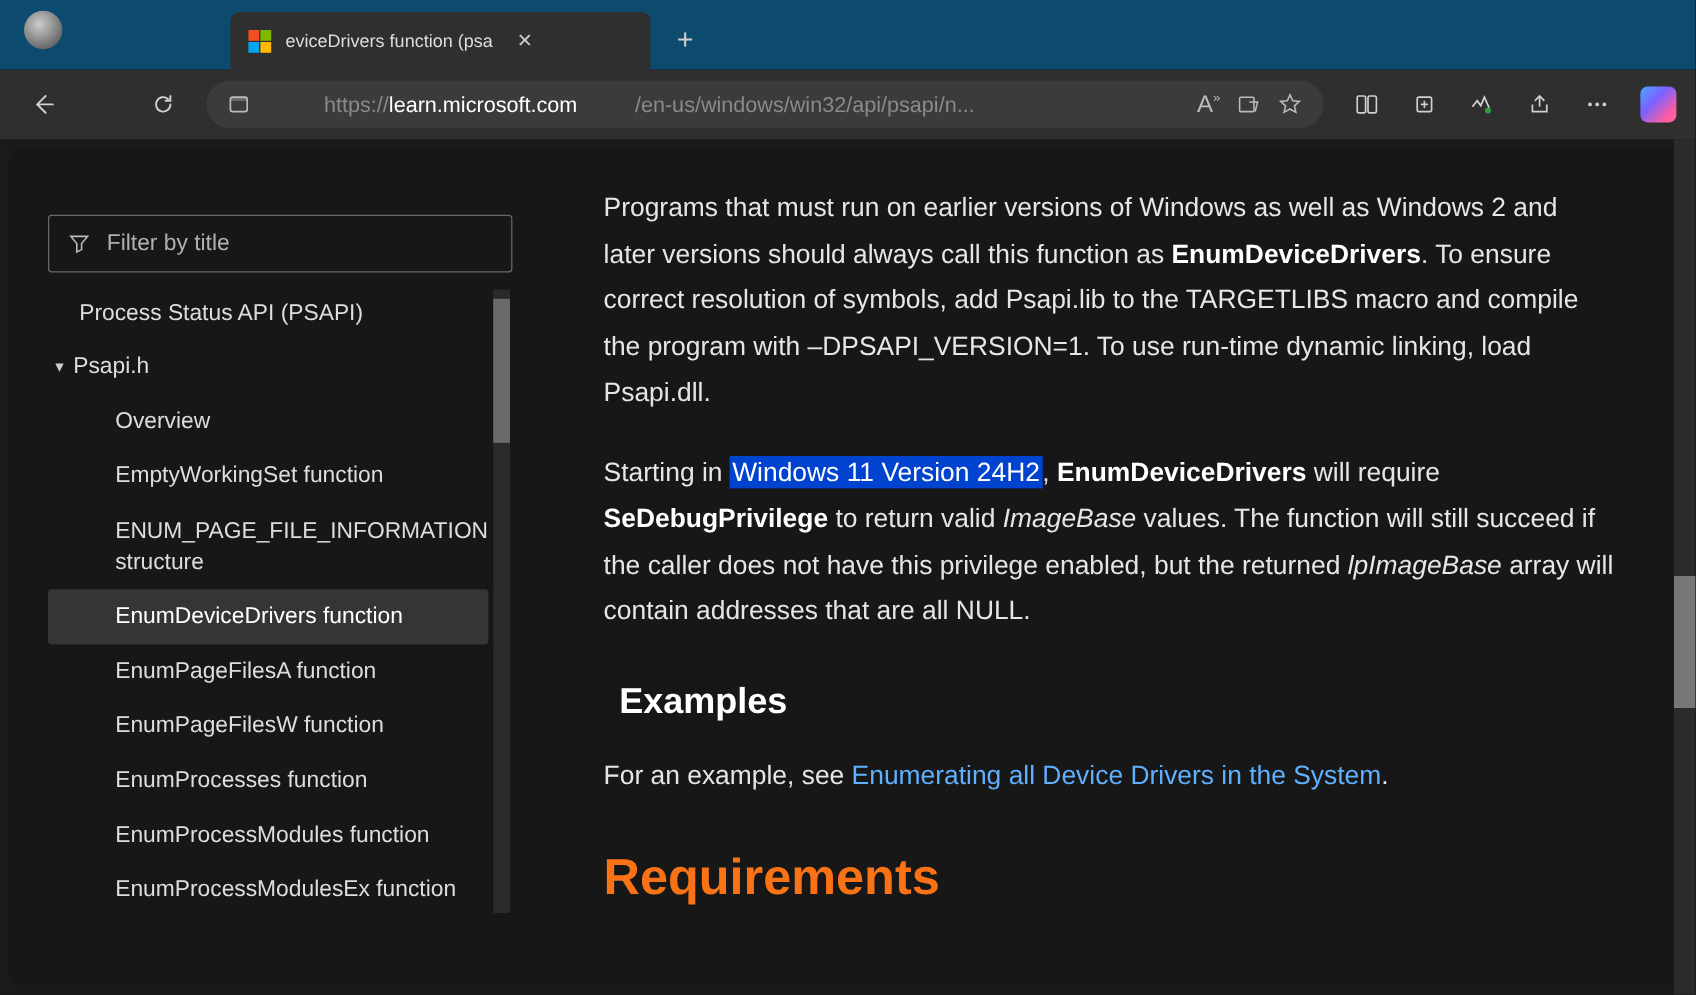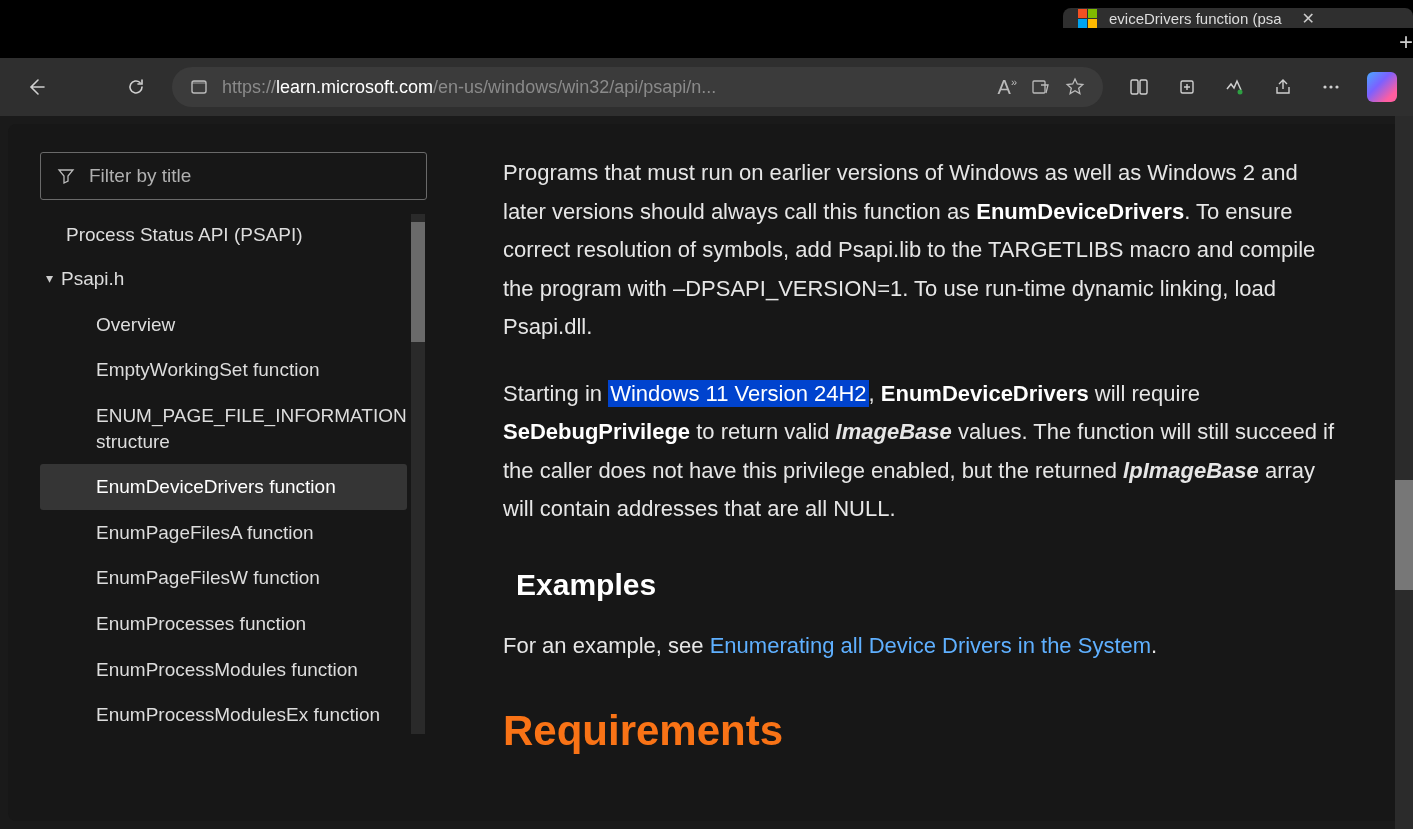--- a/index.html
+++ b/index.html
@@ -8,24 +8,23 @@
     background: #1a1a1a;
     font-family: "Segoe UI", sans-serif;
     color: #e8e8e8;
     overflow: hidden;
     position: relative;
   }
 
   
   .titlebar {
     height: 58px;
-    background: #000000;
+    background: #0c4a6e;
     display: flex;
     align-items: flex-end;
-    flex-direction: column;
   }
   .profile-circle {
     width: 32px; height: 32px; border-radius: 50%;
     background: radial-gradient(circle at 40% 35%, #ccc, #444);
     margin: 0 20px 8px 20px;
     align-self: center;
   }
   .tab-spacer { width: 120px; }
   .tab {
     height: 48px;
@@ -67,21 +66,21 @@
     border-radius: 20px;
     display: flex; align-items: center;
     padding: 0 18px;
     gap: 14px;
     font-size: 18px;
     color: #ccc;
     margin: 0 6px;
   }
   .addr-icon { color: #bbb; font-size: 16px; }
   .url { flex: 1; white-space: nowrap; overflow: hidden; }
-  .url .dim { color: #8a8a8a; }
+  .url .dim { color: #8a8a8a; margin-left: 48px; }
   .url .host { color: #fff; }
   .right-icons { display: flex; gap: 8px; align-items: center; }
   .copilot-icon {
     width: 30px; height: 30px; border-radius: 6px;
     background: linear-gradient(135deg, #4aa8ff, #7b61ff 40%, #ff5ea0 80%);
     margin-left: 8px;
   }
 
   
   .page {
@@ -103,20 +102,21 @@
   }
   .filter-box {
     border: 1px solid #6a6a6a;
     border-radius: 3px;
     height: 48px;
     display: flex; align-items: center;
     padding: 0 16px; gap: 14px;
     color: #b0b0b0;
     font-size: 19px;
     margin-bottom: 14px;
+    margin-top: 27px;
   }
   .filter-icon { color: #bbb; }
   .nav-scroll-wrap { position: relative; height: 520px; overflow: hidden; }
   .nav-scroll-track {
     position: absolute; right: 2px; top: 0; width: 14px; height: 100%;
     background: #2a2a2a;
   }
   .nav-scroll-thumb {
     position: absolute; right: 2px; top: 8px; width: 14px; height: 120px;
     background: #6a6a6a;
@@ -139,21 +139,21 @@
   .content {
     flex: 1;
     padding: 30px 60px 20px 60px;
     font-size: 22px;
     line-height: 1.75;
     color: #e6e6e6;
     overflow: hidden;
   }
   .content p { margin-bottom: 28px; }
   .content strong { font-weight: 700; color: #fff; }
-  .content em { font-style: italic; font-weight: bold; }
+  .content em { font-style: italic; }
   .highlight { background: #0043ce; color: #ffffff; padding: 1px 2px; }
   .content h2 { font-size: 30px; font-weight: 700; margin: 30px 0 16px 13px; color: #fff; }
   .content h1 { font-size: 42px; font-weight: 700; margin-top: 28px; color: #f97316; }
   .content a { color: #5fb0ff; text-decoration: none; }
 
   
   .page-scroll-track {
     position: absolute; right: 0; top: 116px; width: 18px; bottom: 0;
     background: #2b2b2b;
   }

